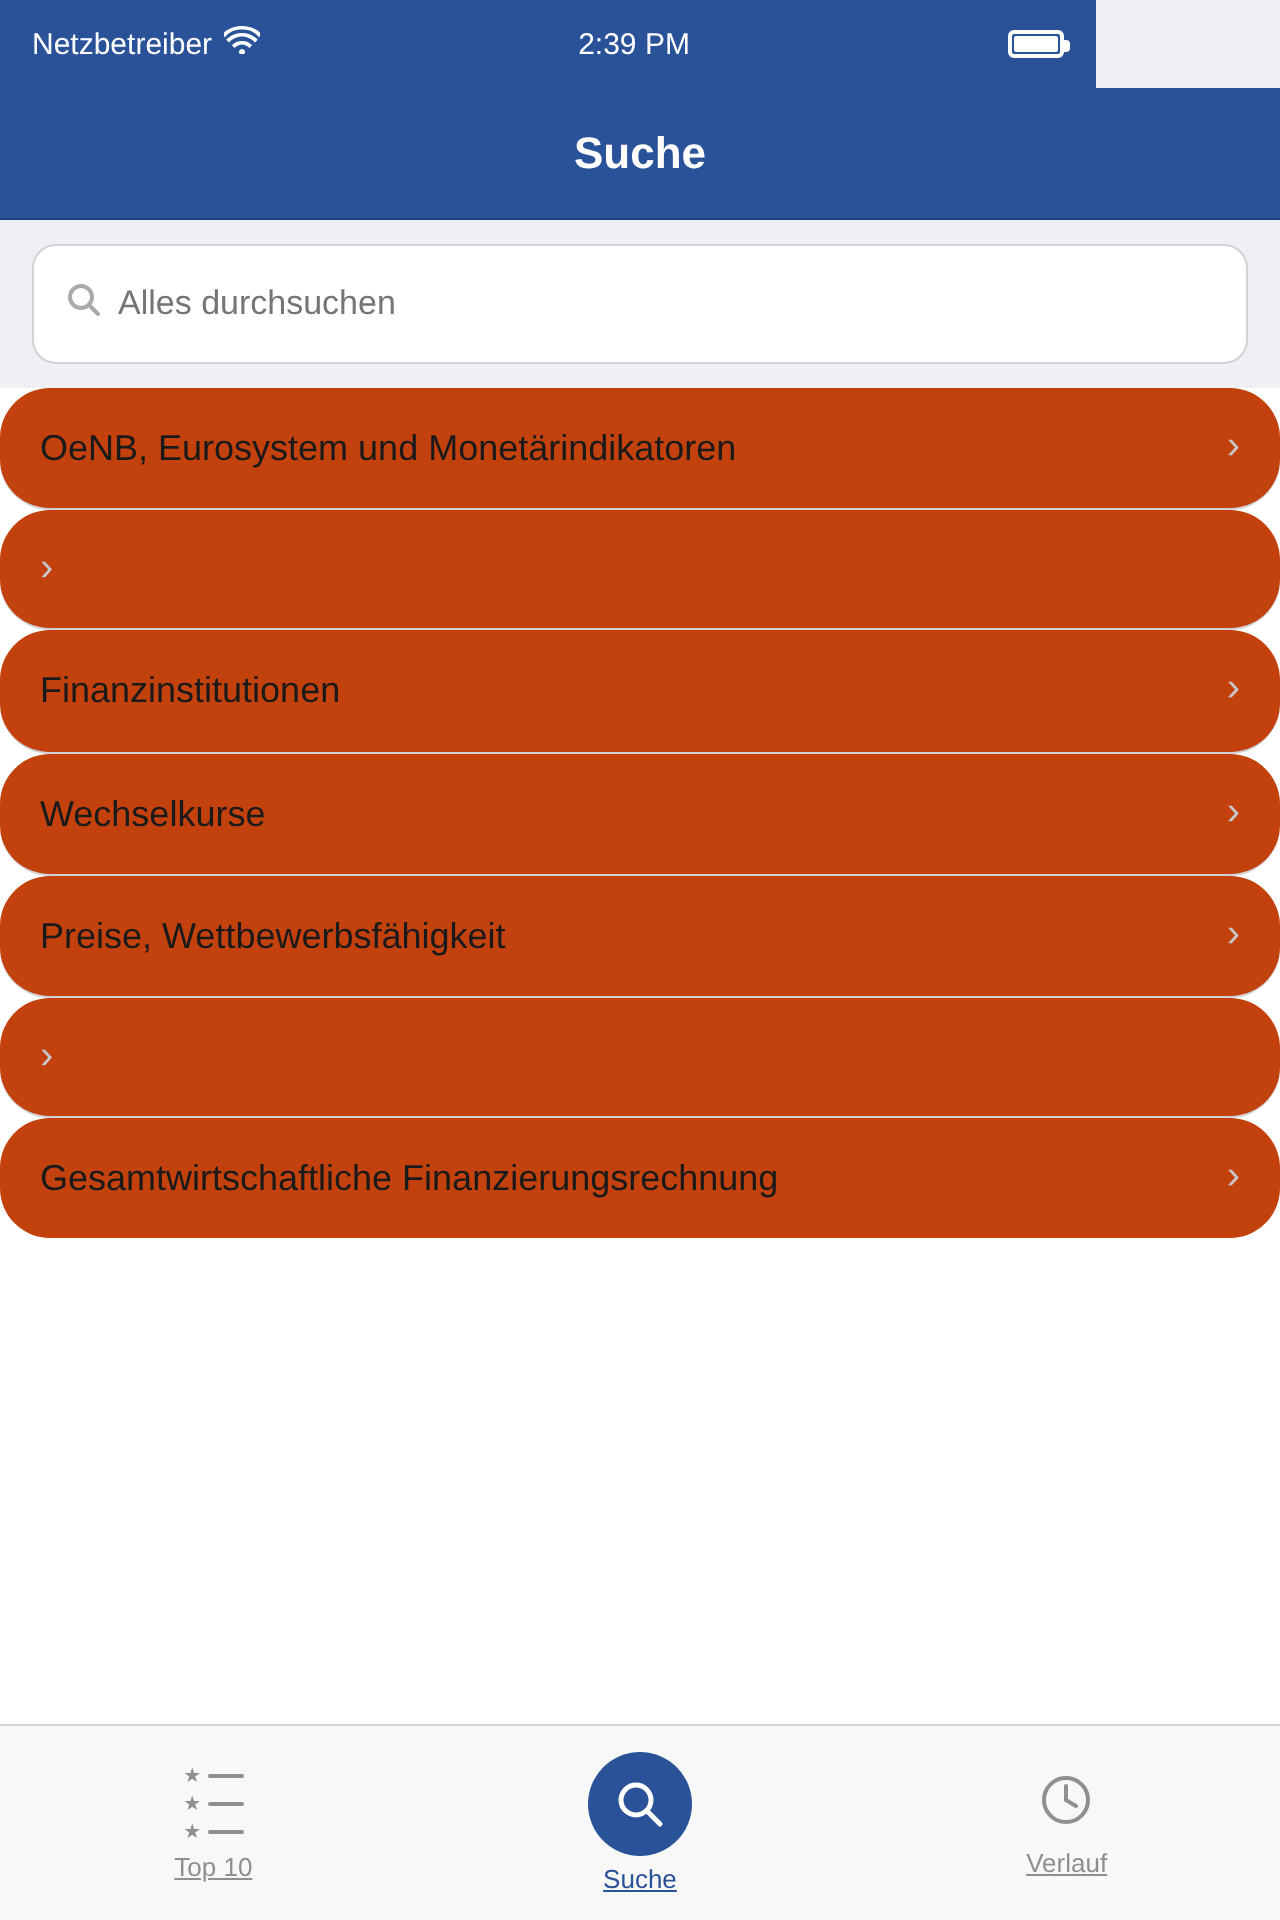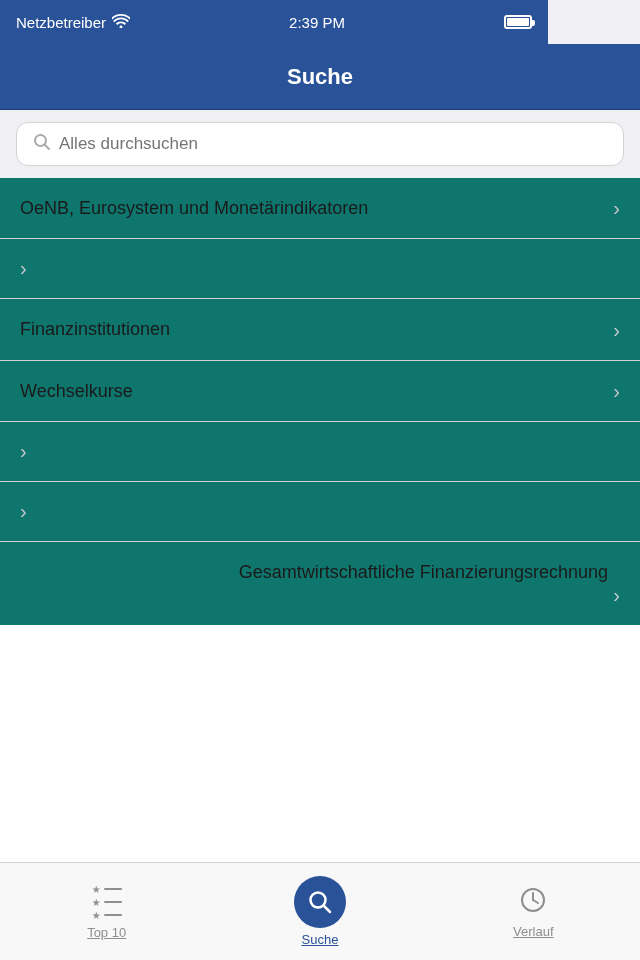--- a/index.html
+++ b/index.html
@@ -79,21 +79,21 @@
     #search-container {
       background: #efeff4;
       padding: 12px 16px;
     }
     #search-input-wrapper {
       background: white;
       border-radius: 12px;
       display: flex;
       align-items: center;
       padding: 0 16px;
-      height: 44px;
+      height: 60px;
       border: 1px solid #d1d1d6;
     }
     .search-icon-svg {
       color: #aaaaaa;
       margin-right: 8px;
       flex-shrink: 0;
     }
     #search-input {
       border: none;
       outline: none;
@@ -105,30 +105,30 @@
 
     
     #list-container {
       background: white;
       margin: 0;
       overflow-y: auto;
       height: calc(960px - 44px - 66px - 68px - 68px);
     }
     .list-item {
       display: flex;
-      align-items: flex-end;
+      align-items: flex-start;
       justify-content: space-between;
       padding: 18px 20px 18px 20px;
       border-bottom: 1px solid #d1d1d6;
-      background: #0f766e;
+      background: #c2410c;
       cursor: pointer;
+      border-radius: 25px;
     }
     .list-item:last-child {
       border-bottom: none;
-      flex-direction: column;
     }
     .list-item-text {
       font-size: 18px;
       color: #1a1a1a;
       line-height: 1.35;
       flex: 1;
       padding-right: 12px;
     }
     .chevron {
       color: #c7c7cc;
@@ -253,20 +253,21 @@
     </div>
     <div class="list-item">
       <span class="list-item-text">Finanzinstitutionen</span>
       <span class="chevron">›</span>
     </div>
     <div class="list-item">
       <span class="list-item-text">Wechselkurse</span>
       <span class="chevron">›</span>
     </div>
     <div class="list-item">
+      <span class="list-item-text">Preise, Wettbewerbsfähigkeit</span>
       <span class="chevron">›</span>
     </div>
     <div class="list-item">
       <span class="chevron">›</span>
     </div>
     <div class="list-item">
       <span class="list-item-text">Gesamtwirtschaftliche Finanzierungsrechnung</span>
       <span class="chevron">›</span>
     </div>
   </div>

